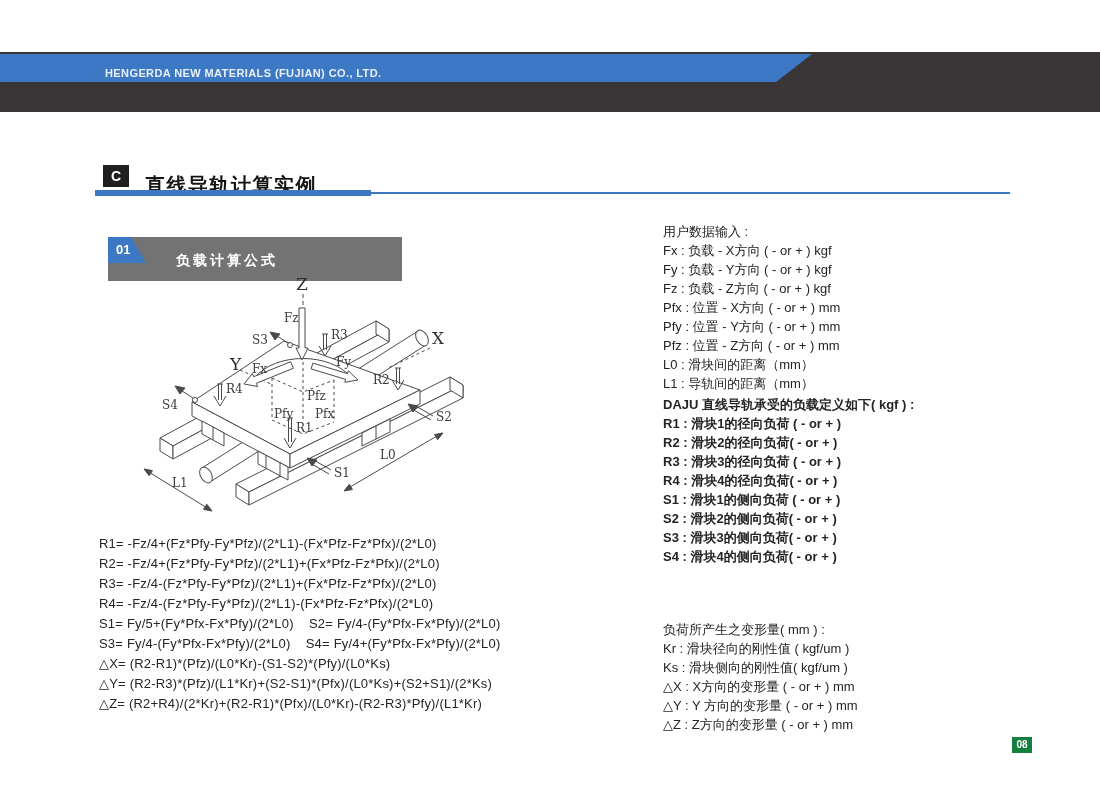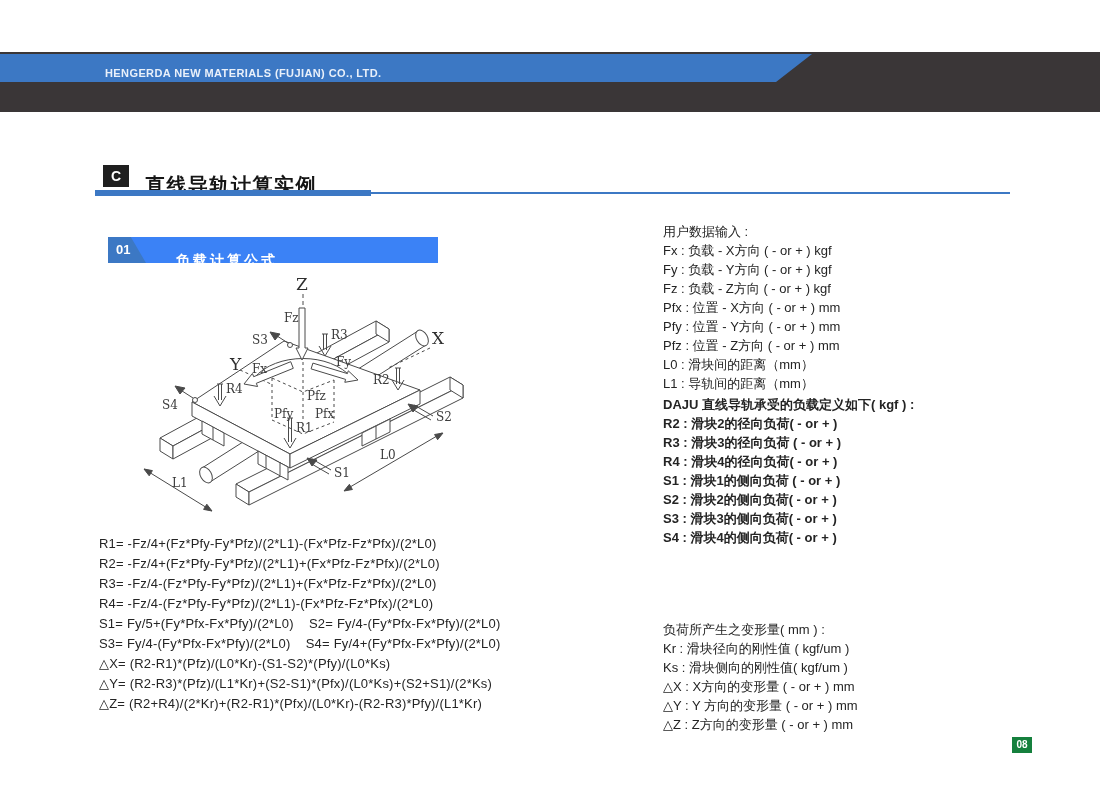--- a/index.html
+++ b/index.html
@@ -14,21 +14,21 @@
   .section-title{position:absolute;right:85px;top:52px;height:60px;line-height:60px;
            font-size:20px;font-weight:700;color:#ffffff;letter-spacing:1px;white-space:pre;}
   
   .c-badge{position:absolute;left:103px;top:165px;width:26px;height:22px;background:#1f1f1f;
            color:#ffffff;font-weight:700;font-size:14px;text-align:center;line-height:22px;}
   .h-title{position:absolute;left:145px;top:172px;font-size:20px;font-weight:800;
            color:#151515;letter-spacing:1.5px;white-space:pre;}
   .rule-thick{position:absolute;left:95px;top:190px;width:276px;height:6px;background:#3c78c4;}
   .rule-thin{position:absolute;left:371px;top:192px;width:639px;height:2px;background:#3c78c4;}
   
-  .banner01{position:absolute;left:108px;top:237px;width:294px;height:26px;background:#3b82f6;padding-left:36px;}
+  .banner01{position:absolute;left:108px;top:237px;width:294px;height:44px;background:#737373;}
   .banner01 .chip{position:absolute;left:0;top:0;width:38px;height:26px;background:#3c78c4;
                   clip-path:polygon(0 0,60% 0,100% 100%,0 100%);}
   .banner01 .num{position:absolute;left:8px;top:0;height:26px;line-height:26px;
                  color:#fff;font-weight:700;font-size:13px;}
   .banner01 .lbl{position:absolute;left:68px;top:10px;height:26px;line-height:26px;
                  color:#fff;font-weight:700;font-size:14px;letter-spacing:3px;white-space:pre;}
   
   .diagram{position:absolute;left:140px;top:272px;width:470px;height:262px;}
   .diagram svg{display:block;}
   .dlbl{font-family:"DejaVu Serif","Liberation Serif",serif;font-size:12px;fill:#3c3c3c;}
@@ -238,20 +238,21 @@
         <div class="line">Fz : 负载 - Z方向 ( - or + ) kgf</div>
         <div class="line">Pfx : 位置 - X方向 ( - or + ) mm</div>
         <div class="line">Pfy : 位置 - Y方向 ( - or + ) mm</div>
         <div class="line">Pfz : 位置 - Z方向 ( - or + ) mm</div>
         <div class="line">L0 : 滑块间的距离（mm）</div>
         <div class="line">L1 : 导轨间的距离（mm）</div>
       </div>
     <div class="rblock rb2">
 
     <div class="line">DAJU 直线导轨承受的负载定义如下( kgf ) :</div>
+        <div class="line">R1 : 滑块1的径向负荷 ( - or + )</div>
         <div class="line">R2 : 滑块2的径向负荷( - or + )</div>
         <div class="line">R3 : 滑块3的径向负荷 ( - or + )</div>
         <div class="line">R4 : 滑块4的径向负荷( - or + )</div>
         <div class="line">S1 : 滑块1的侧向负荷 ( - or + )</div>
         <div class="line">S2 : 滑块2的侧向负荷( - or + )</div>
         <div class="line">S3 : 滑块3的侧向负荷( - or + )</div>
         <div class="line">S4 : 滑块4的侧向负荷( - or + )</div>
       </div>
     <div class="rblock rb3">
 

